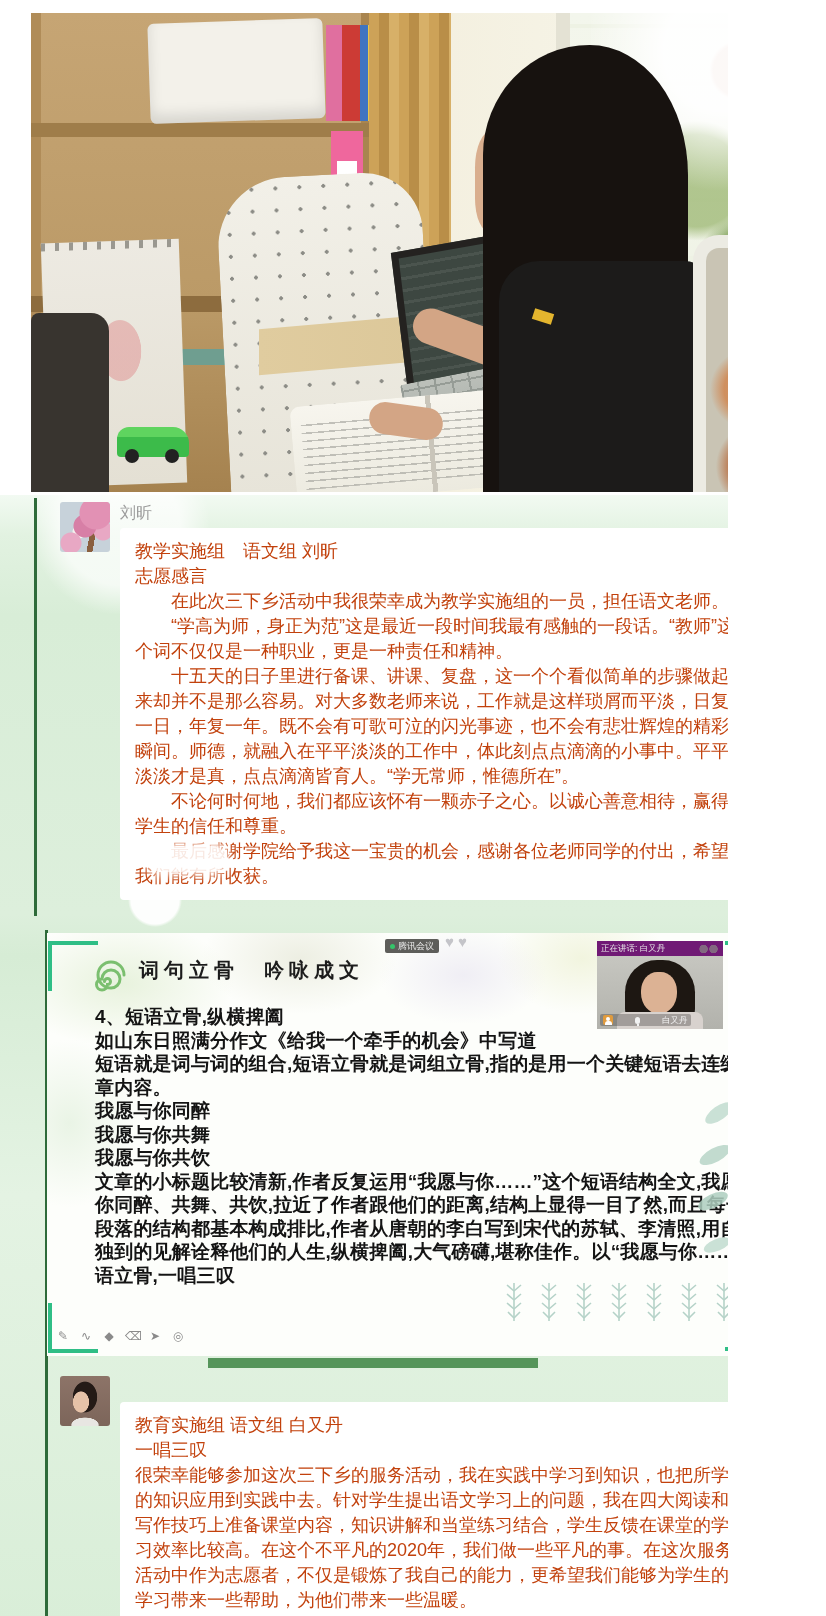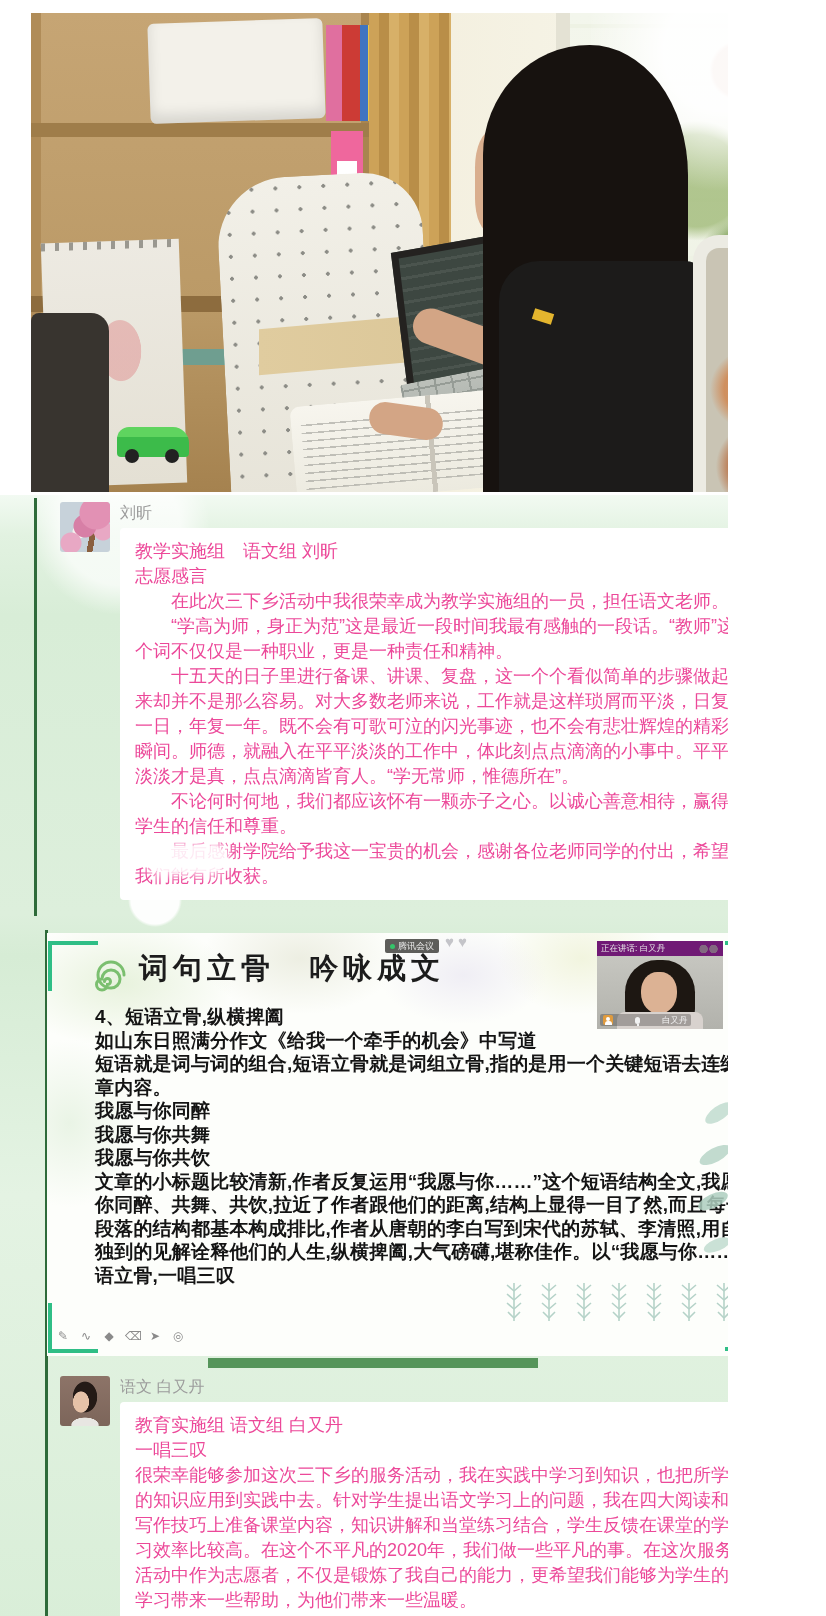--- a/index.html
+++ b/index.html
@@ -103,21 +103,21 @@
       linear-gradient(100deg, rgba(0,0,0,0) 60%, #8a5f3f 60% 70%, rgba(0,0,0,0) 70%);}
   .av2{left:60px;top:1368px;background-color:#9b8078;background-image:
       radial-gradient(ellipse 13px 17px at 42% 52%, #e6c2a8 0 60%, rgba(0,0,0,0) 64%),
       radial-gradient(ellipse 19px 24px at 50% 42%, #241a16 0 62%, rgba(0,0,0,0) 66%),
       radial-gradient(ellipse 22px 12px at 50% 98%, #e8e6e2 0 60%, rgba(0,0,0,0) 64%),
       linear-gradient(#8d7468,#7c655a);}
   .sender{position:absolute;left:120px;width:400px;height:22px;color:#9c9c9c;font-size:16px;line-height:22px;}
   .sn1{top:494px;}
   .sn2{top:1368px;}
   .bubble{position:absolute;left:120px;width:637px;background:#ffffff;border-radius:4px;
-      padding:11px 15px;box-sizing:border-box;color:#ec4899;font-size:18px;line-height:25px;}
+      padding:11px 15px;box-sizing:border-box;color:#c2410c;font-size:18px;line-height:25px;}
   .bb1{top:520px;}
   .bb2{top:1394px;}
   .bubble p{margin:0;white-space:pre-wrap;word-break:break-all;}
   .watermark{position:absolute;left:28px;top:318px;width:78px;height:26px;border-radius:13px;
       background:rgba(255,255,255,.88);box-shadow:0 0 8px 4px rgba(255,255,255,.8);}
 
   
   .slide{position:absolute;left:47px;top:925px;width:743px;height:423px;background:
       radial-gradient(ellipse 160px 90px at 10% 12%, rgba(214,232,196,.55), rgba(0,0,0,0) 70%),
       radial-gradient(ellipse 140px 80px at 34% 6%, rgba(226,228,210,.6), rgba(0,0,0,0) 70%),
@@ -130,22 +130,22 @@
   .c-tr{right:15px;top:8px;border-right-width:4px;border-top-width:4px;}
   .c-bl{left:1px;bottom:3px;border-left-width:4px;border-bottom-width:4px;}
   .c-br{right:15px;bottom:5px;border-right-width:4px;border-bottom-width:4px;}
 
   .meet-badge{position:absolute;left:338px;top:6px;height:14px;display:flex;align-items:center;gap:3px;
       background:rgba(66,66,62,.85);border-radius:2px;padding:0 5px;color:#ededed;font-size:9px;}
   .meet-dot{width:5px;height:5px;border-radius:50%;background:#35c46a;}
   .hearts{position:absolute;left:398px;top:0px;color:#9a9aa2;font-size:15px;opacity:.55;letter-spacing:4px;}
 
   .spiral{position:absolute;left:44px;top:22px;}
-  .slide-title{position:absolute;left:92px;top:16px;font-family:Liberation Sans, sans-serif;
-      font-size:29px;font-weight:bold;letter-spacing:5px;color:#1c1c1c;}
+  .slide-title{position:absolute;left:92px;top:24px;font-family:Liberation Sans, sans-serif;
+      font-size:20px;font-weight:bold;letter-spacing:5px;color:#1c1c1c;}
   .slide-body{position:absolute;left:48px;top:72px;width:678px;color:#141414;font-size:19px;
       font-weight:bold;line-height:23.5px;letter-spacing:.2px;}
   .slide-body p{margin:0;word-break:break-all;}
 
   .video{position:absolute;left:550px;top:8px;width:126px;height:88px;background:#2a2a28;}
   .video-head{position:absolute;left:0;top:0;width:126px;height:15px;background:#701a75;color:#e8e8e8;
       font-size:8.5px;line-height:15px;padding-left:4px;box-sizing:border-box;white-space:nowrap;}
   .video-head-deco{position:absolute;right:4px;top:4px;width:22px;height:8px;background:
       radial-gradient(circle at 30% 50%, #8a8a86 0 4px, rgba(0,0,0,0) 4.5px),
       radial-gradient(circle at 75% 50%, #8a8a86 0 4px, rgba(0,0,0,0) 4.5px);opacity:.7;}
@@ -332,20 +332,19 @@
       <span>◆</span>
       <span>⌫</span>
       <span>➤</span>
       <span>◎</span>
     </div>
   </div>
 
   <div class="divider"></div>
 
   <div class="avatar av2"></div>
-  <div class="sender sn2">语文 白又丹</div>
   <div class="bubble bb2">
     <p>教育实施组 语文组 白又丹</p>
     <p>一唱三叹</p>
     <p>很荣幸能够参加这次三下乡的服务活动，我在实践中学习到知识，也把所学的知识应用到实践中去。针对学生提出语文学习上的问题，我在四大阅读和写作技巧上准备课堂内容，知识讲解和当堂练习结合，学生反馈在课堂的学习效率比较高。在这个不平凡的2020年，我们做一些平凡的事。在这次服务活动中作为志愿者，不仅是锻炼了我自己的能力，更希望我们能够为学生的学习带来一些帮助，为他们带来一些温暖。</p>
   </div>
 
 </div>
 
 </body></html>

